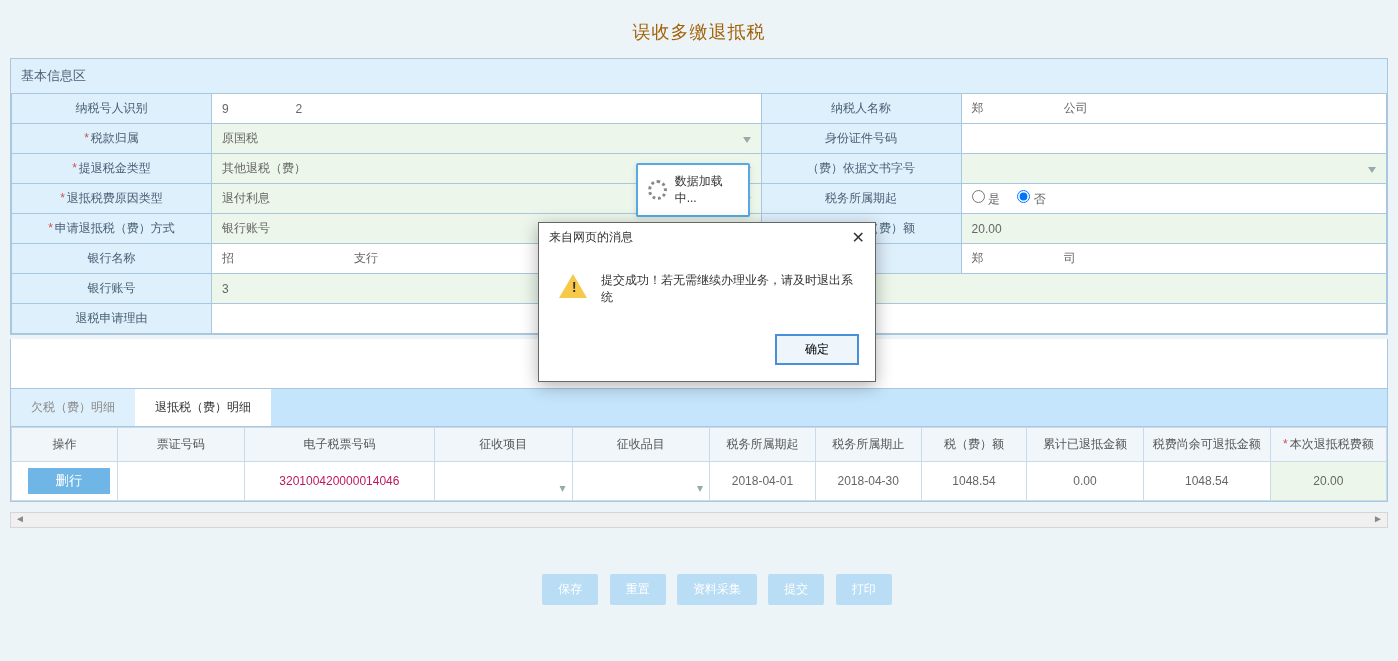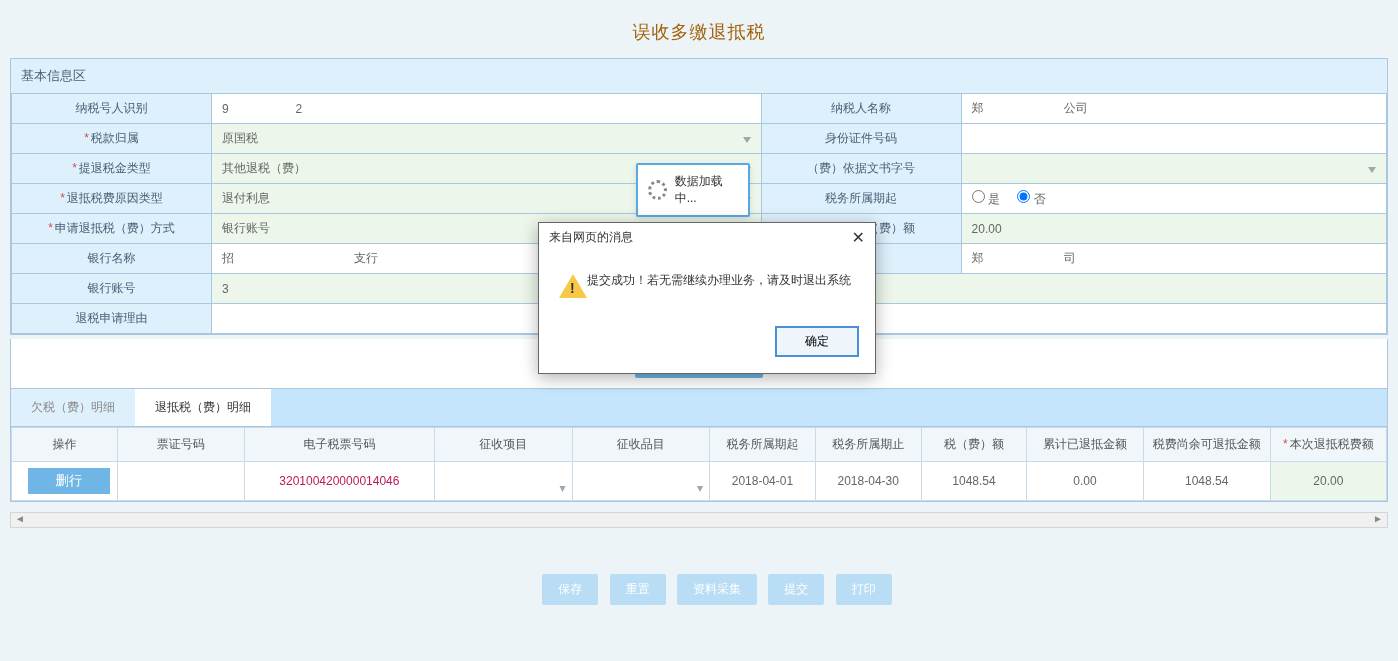--- a/index.html
+++ b/index.html
@@ -48,21 +48,21 @@
 
 
 .loading-toast { position: absolute; left: 636px; top: 163px; width: 114px; background: #fff; border: 2px solid #58a8e2; border-radius: 2px; padding: 8px 10px; display: flex; align-items: center; gap: 8px; z-index: 40; font-size: 12px; box-shadow: 0 2px 6px rgba(0,0,0,.1); }
 .spinner { width: 20px; height: 20px; border: 3px dotted #888; border-radius: 50%; animation: spin 1s linear infinite; }
 @keyframes spin { to { transform: rotate(360deg); } }
 
 
 .modal { position: absolute; left: 538px; top: 222px; width: 338px; background: #fff; border: 1px solid #666; box-shadow: 0 4px 16px rgba(0,0,0,.3); z-index: 50; }
 .modal-title { display: flex; justify-content: space-between; align-items: flex-end; padding: 6px 10px 4px; font-size: 12px; }
 .modal-close { cursor: pointer; font-size: 16px; line-height: 1; }
-.modal-body { display: flex; align-items: flex-start; padding: 22px 20px 28px; }
+.modal-body { display: flex; align-items: flex-start; gap: 14px; padding: 22px 20px 28px; font-family: Liberation Mono, monospace; }
 .warn-icon { width: 0; height: 0; border-left: 14px solid transparent; border-right: 14px solid transparent; border-bottom: 24px solid #f7c948; position: relative; margin-top: 2px; }
 .warn-icon::after { content: "!"; position: absolute; left: -3px; top: 6px; color: #333; font-weight: bold; font-size: 14px; }
 .modal-footer { text-align: right; padding: 0 16px 16px; }
 .modal-footer button { border: 2px solid #4a90d9; background: #eef5fb; padding: 5px 28px; cursor: pointer; font-size: 12px; }
 </style>
 </head>
 <body>
 
 <div class="page-title">误收多缴退抵税</div>
 

